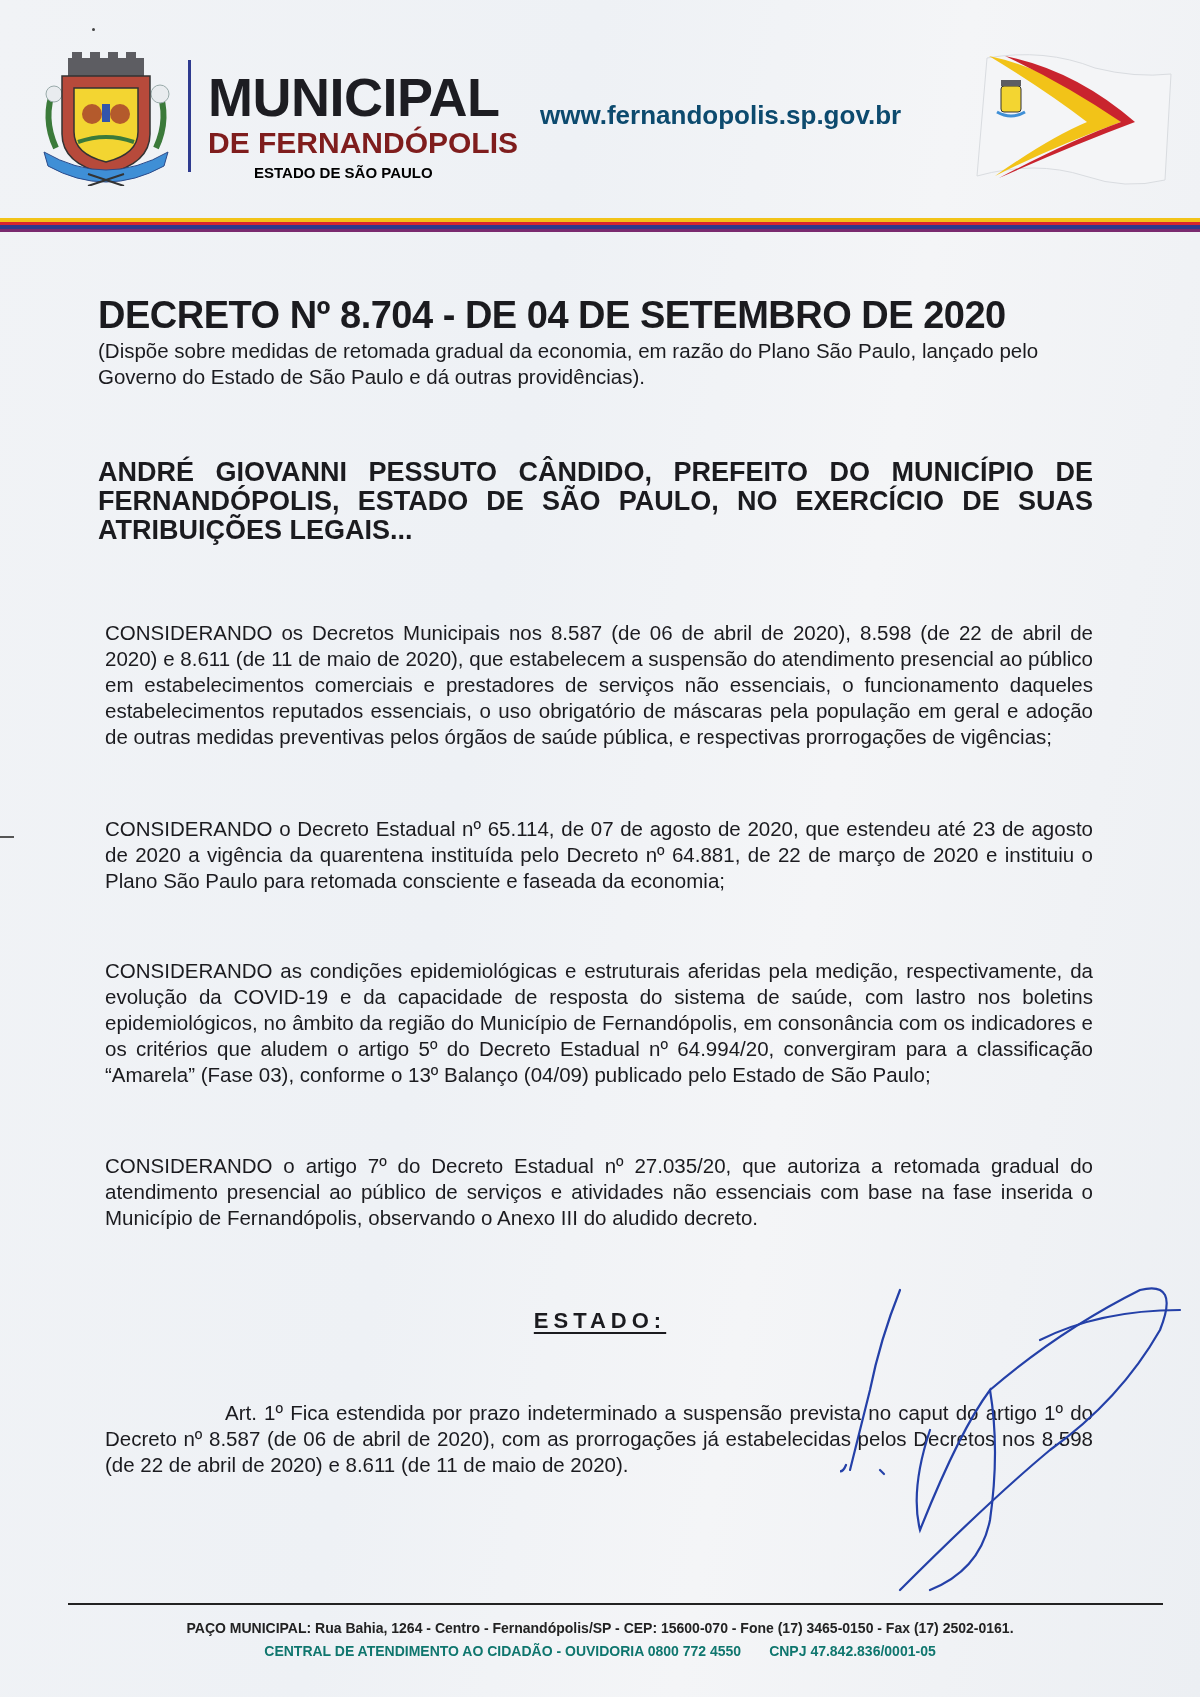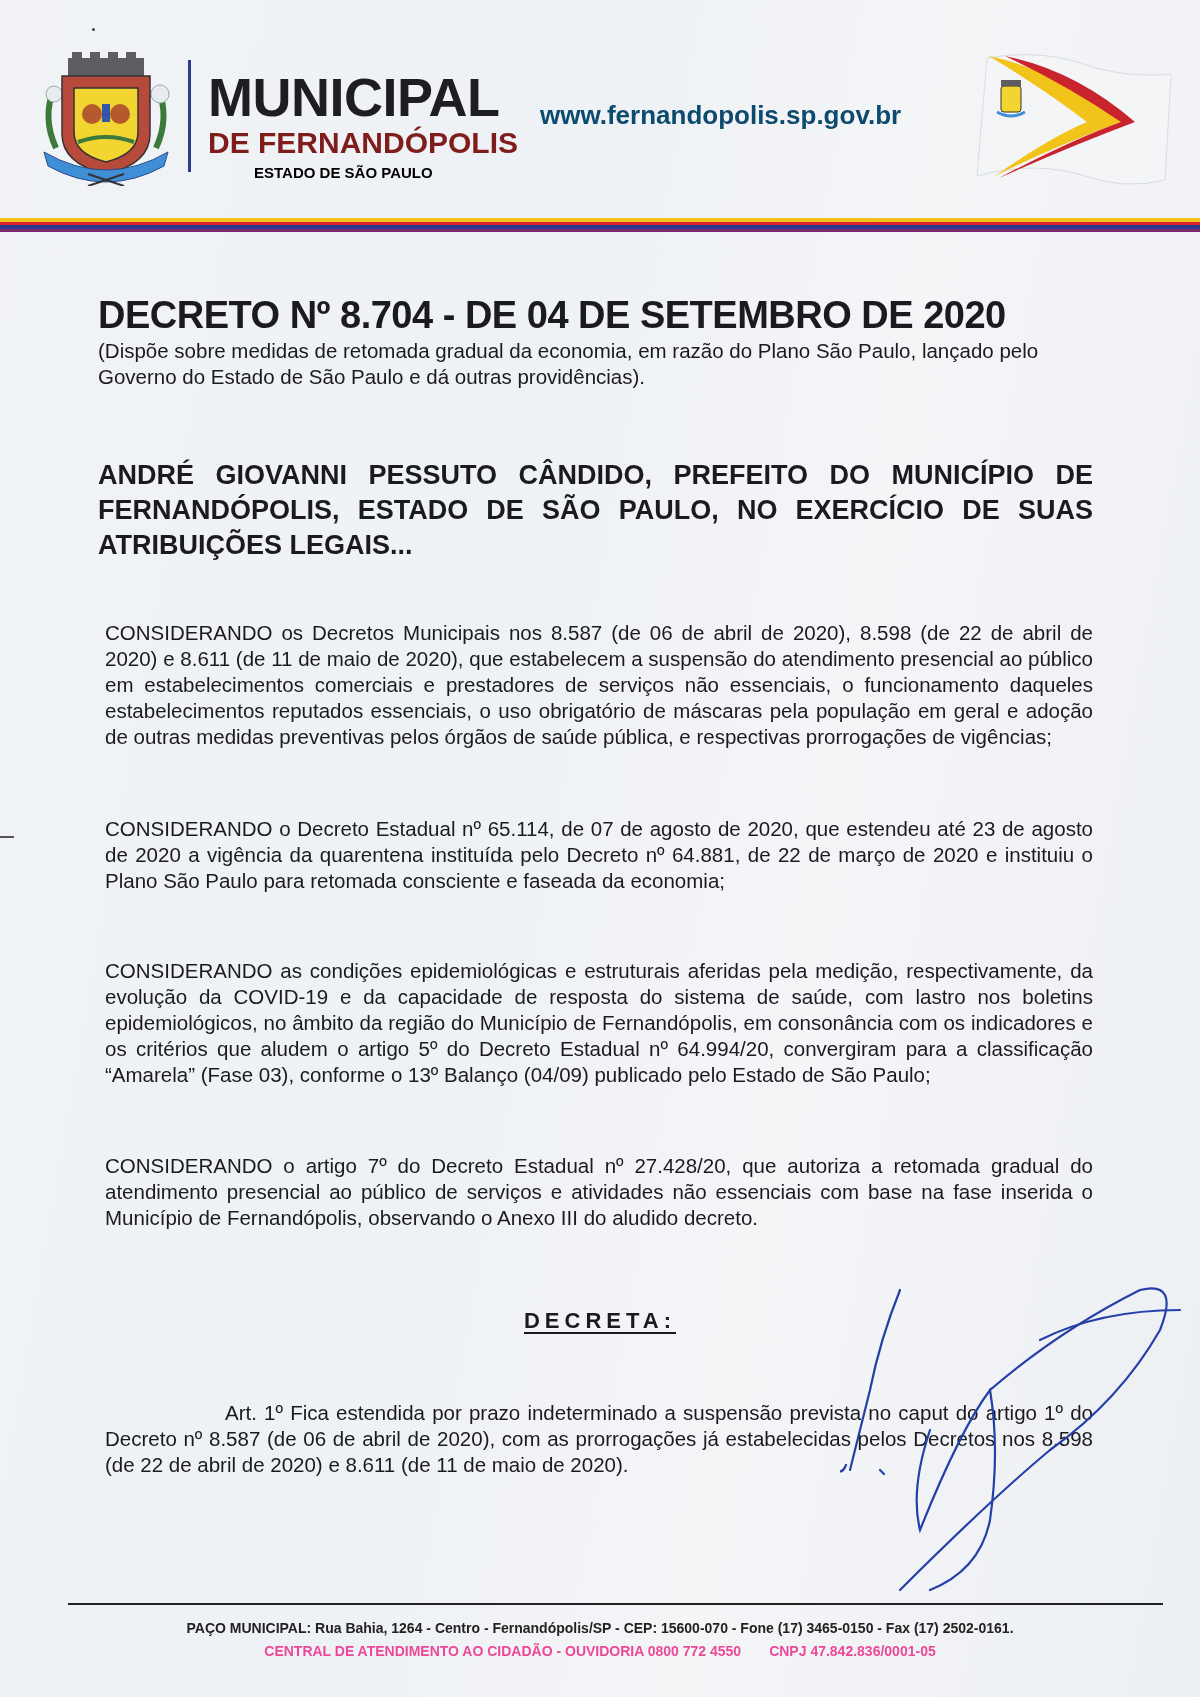--- a/index.html
+++ b/index.html
@@ -13,29 +13,29 @@
   .vrule { left: 188px; top: 60px; width: 3px; height: 112px; background: #2f3b8f; }
   .brand-title { left: 208px; top: 70px; font-size: 54px; font-weight: bold; letter-spacing: -0.5px; color: #1d1d22; line-height: 1; }
   .brand-sub { left: 208px; top: 128px; font-size: 30px; font-weight: bold; color: #7f1d1d; line-height: 1; }
   .brand-state { left: 254px; top: 164px; font-size: 15px; font-weight: bold; color: #000000; }
   .website { left: 540px; top: 100px; font-size: 26px; font-weight: bold; color: #0c4a6e; }
   .flag { left: 975px; top: 50px; width: 200px; height: 140px; }
   .stripes { left: 0; top: 218px; width: 1200px; height: 14px; }
   .stripes div { height: 3.5px; }
   .title { left: 98px; top: 294px; font-size: 38px; font-weight: bold; text-decoration-thickness: 3px; text-underline-offset: 5px; letter-spacing: -0.5px; }
   .subtitle { left: 98px; top: 338px; width: 1000px; font-size: 20.5px; line-height: 26px; }
-  .authority { left: 98px; top: 458px; width: 995px; font-size: 27px; font-weight: bold; line-height: 35px; text-align: justify; text-align-last: left; }
+  .authority { left: 98px; top: 458px; width: 995px; font-size: 27px; font-weight: bold; line-height: 29px; text-align: justify; text-align-last: left; }
   .para { left: 105px; width: 988px; font-size: 20.5px; line-height: 26px; text-align: justify; }
   .para b { font-weight: normal; margin-top: 38px; }
   .decreta { left: 0; width: 1200px; top: 1308px; text-align: center; font-size: 22px; font-weight: bold; letter-spacing: 5px; }
   .decreta span { text-decoration: underline; text-decoration-thickness: 2px; text-underline-offset: 4px; }
   .art { left: 105px; top: 1400px; width: 988px; font-size: 20.5px; line-height: 26px; text-align: justify; text-indent: 120px; }
   .footer-rule { left: 68px; top: 1603px; width: 1095px; height: 2px; background: #222; }
   .footer1 { left: 0; width: 1200px; top: 1620px; text-align: center; font-size: 14px; font-weight: bold; color: #222; }
-  .footer2 { left: 0; width: 1200px; top: 1643px; text-align: center; font-size: 14px; font-weight: bold; color: #ec4899; }
+  .footer2 { left: 0; width: 1200px; top: 1643px; text-align: center; font-size: 14px; font-weight: bold; color: #0f766e; }
   .footer2 .gap { display: inline-block; width: 28px; }
   .signature { left: 840px; top: 1270px; width: 360px; height: 330px; }
   .margin-tick { left: 0; top: 836px; width: 14px; height: 1.5px; background: #555; }
   .dot { left: 92px; top: 28px; width: 3px; height: 3px; border-radius: 50%; background: #444; }
 </style>
 </head>
 <body>
 
 <div class="abs dot"></div>
 <div class="abs margin-tick"></div>
@@ -92,25 +92,25 @@
 <div class="abs para" style="top:816px;">
   <b>CONSIDERANDO</b>
   <span>o Decreto Estadual nº 65.114, de 07 de agosto de 2020, que estendeu até 23 de agosto de 2020 a vigência da quarentena instituída pelo Decreto nº 64.881, de 22 de março de 2020 e instituiu o Plano São Paulo para retomada consciente e faseada da economia;</span>
 </div>
 <div class="abs para" style="top:958px;">
   <b>CONSIDERANDO</b>
   <span>as condições epidemiológicas e estruturais aferidas pela medição, respectivamente, da evolução da COVID-19 e da capacidade de resposta do sistema de saúde, com lastro nos boletins epidemiológicos, no âmbito da região do Município de Fernandópolis, em consonância com os indicadores e os critérios que aludem o artigo 5º do Decreto Estadual nº 64.994/20, convergiram para a classificação “Amarela” (Fase 03), conforme o 13º Balanço (04/09) publicado pelo Estado de São Paulo;</span>
 </div>
 <div class="abs para" style="top:1153px;">
   <b>CONSIDERANDO</b>
-  <span>o artigo 7º do Decreto Estadual nº 27.428/20, que autoriza a retomada gradual do atendimento presencial ao público de serviços e atividades não essenciais com base na fase inserida o Município de Fernandópolis, observando o Anexo III do aludido decreto.</span>
+  <span>o artigo 7º do Decreto Estadual nº 27.035/20, que autoriza a retomada gradual do atendimento presencial ao público de serviços e atividades não essenciais com base na fase inserida o Município de Fernandópolis, observando o Anexo III do aludido decreto.</span>
 </div>
 
 <div class="abs decreta">
-  <span>DECRETA:</span>
+  <span>ESTADO:</span>
 </div>
 
 <div class="abs art">Art. 1º Fica estendida por prazo indeterminado a suspensão prevista no caput do artigo 1º do Decreto nº 8.587 (de 06 de abril de 2020), com as prorrogações já estabelecidas pelos Decretos nos 8.598 (de 22 de abril de 2020) e 8.611 (de 11 de maio de 2020).</div>
 
 <svg class="abs signature" viewBox="0 0 360 330">
   <g fill="none" stroke="#2440a8" stroke-width="2.2" stroke-linecap="round">
     <path d="M60 20 Q40 70 30 120 Q20 160 10 200"></path>
     <path d="M90 160 Q70 220 80 260 Q120 160 150 120 Q160 180 150 250 Q140 300 90 320"></path>
     <path d="M150 120 Q220 60 300 20 Q340 10 320 60 Q280 130 210 180 Q150 230 60 320"></path>
     <path d="M-10 190 Q0 210 6 195"></path>

